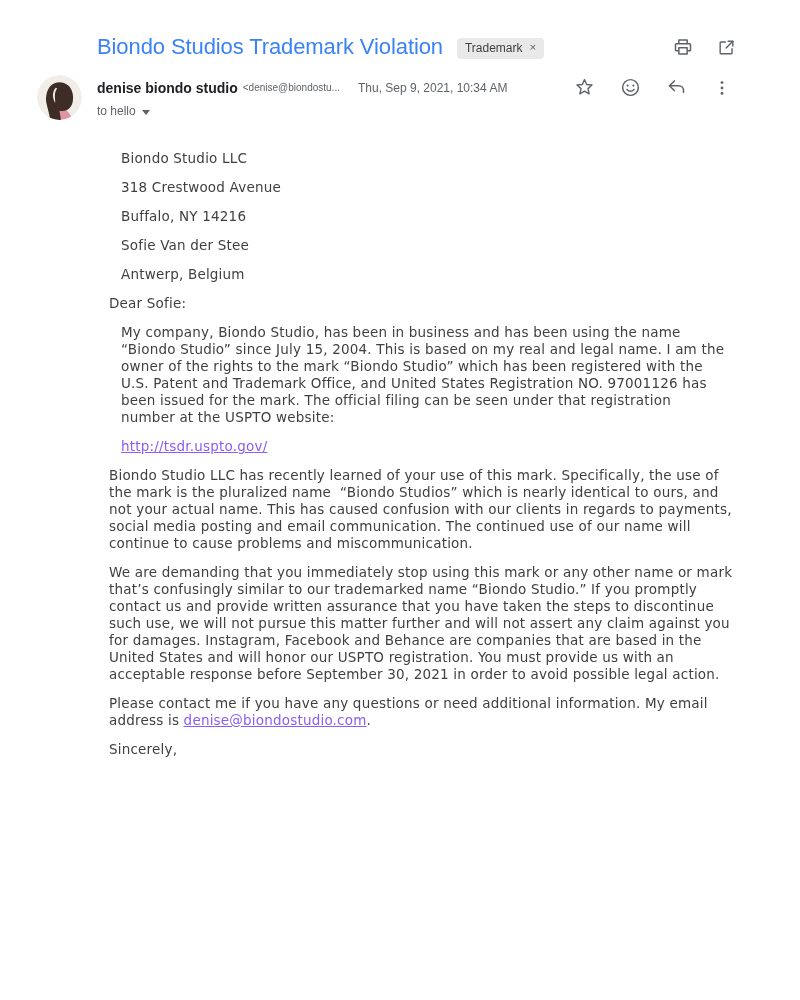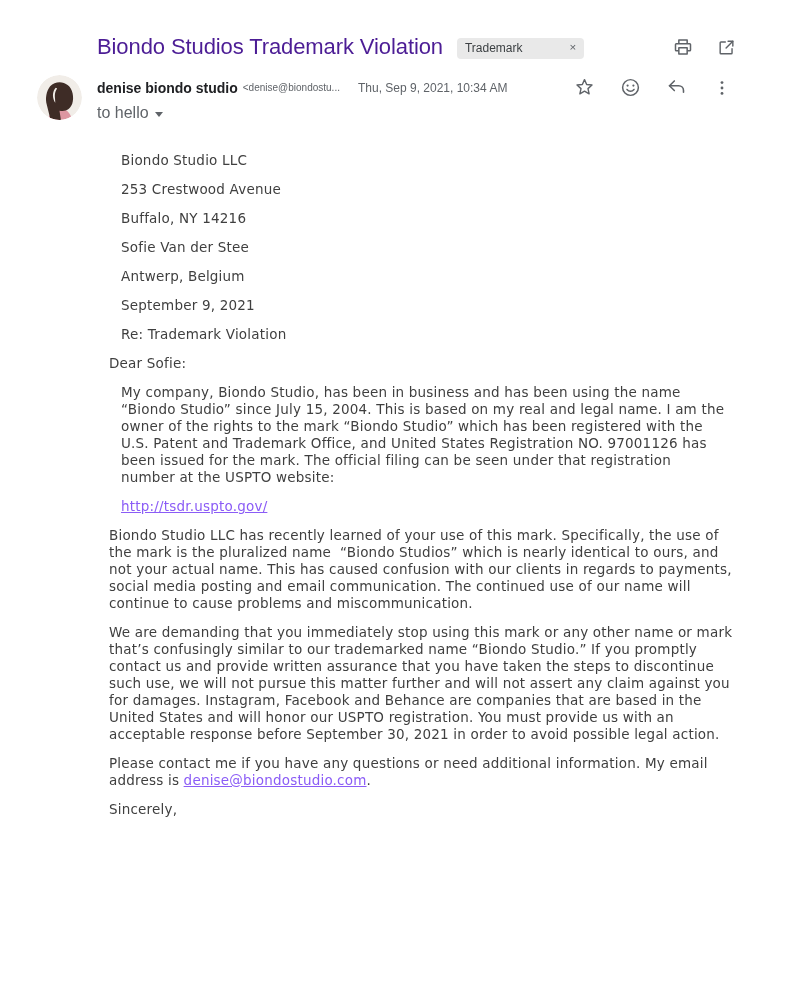--- a/index.html
+++ b/index.html
@@ -5,40 +5,40 @@
   * { box-sizing: border-box; }
   html,body { margin:0; padding:0; }
   body {
     width:800px; height:1000px; background:#ffffff; overflow:hidden;
     font-family:"Liberation Sans", sans-serif;
   }
   svg { display:block; }
 
   
   .subject-row { display:flex; align-items:center; padding:34px 64px 0 97px; }
-  .subject { font-size:22px; font-weight:400; color:#4c1d95; letter-spacing:-0.1px; margin:0; white-space:nowrap; }
+  .subject { font-size:22px; font-weight:400; color:#3b82f6; letter-spacing:-0.1px; margin:0; white-space:nowrap; }
   .chip {
     display:inline-flex; align-items:center; margin-left:14px; margin-top:3px;
     background:#e9e9e9; border-radius:4px; padding:3px 8px 4px 8px;
-    font-size:12px; color:#3c4043; cursor:pointer; white-space:nowrap;gap:40px;
+    font-size:12px; color:#3c4043; cursor:pointer; white-space:nowrap;
   }
   .chip-x { margin-left:7px; color:#5f6368; font-size:11.5px; line-height:1; }
   .subject-icons { margin-left:auto; display:flex; gap:24px; align-items:center; }
   .icon-btn { cursor:pointer; }
 
   
   .msg-header { display:flex; margin:15px 0 0 37px; padding-right:68px; }
   .avatar { width:45px; height:45px; border-radius:50%; overflow:hidden; flex:none; cursor:pointer; }
   .hdr-main { flex:1; min-width:0; margin-left:15px; padding-top:2px; }
   .sender-row { display:flex; align-items:center; }
   .sender-name { font-size:14px; font-weight:700; color:#202124; white-space:nowrap; cursor:pointer; }
   .sender-email { font-size:10px; color:#5f6368; margin-left:5px; white-space:nowrap; overflow:hidden; }
   .msg-date { font-size:12px; color:#5f6368; margin-left:18px; white-space:nowrap; }
   .hdr-icons { margin-left:auto; display:flex; gap:25px; align-items:center; }
-  .to-row { display:flex; align-items:center; margin-top:6px; font-size:16px; color:#5f6368; cursor:pointer; width:max-content; }
+  .to-row { display:flex; align-items:center; margin-top:6px; font-size:12px; color:#5f6368; cursor:pointer; width:max-content; }
   .caret {
     margin-left:6px; width:0; height:0; margin-top:2px;
     border-left:4px solid transparent; border-right:4px solid transparent;
     border-top:5px solid #5f6368;
   }
 
   
   .letter {
     margin:30px 0 0 97px; width:652px;
     font-family:"DejaVu Sans", sans-serif;
@@ -135,33 +135,29 @@
     <div class="to-row">
       <span>to hello</span>
       <span class="caret"></span>
     </div>
   </div>
 </div>
 
 <div class="letter">
   <div>
     <div>Biondo Studio LLC</div>
-    <div>253 Crestwood Avenue</div>
+    <div>318 Crestwood Avenue</div>
     <div>Buffalo, NY 14216</div>
   </div>
 
   <div class="mt-toblock">
     <div>Sofie Van der Stee</div>
     <div>Antwerp, Belgium</div>
   </div>
 
-  <div class="mt-dateblock">
-    <div>September 9, 2021</div>
-    <div>Re: Trademark Violation</div>
-  </div>
 
   <p class="mt-salut">Dear Sofie:</p>
 
   <div class="mt-para">
     <p class="pre">My company, Biondo Studio, has been in business and has been using the name “Biondo Studio” since July 15, 2004. This is based on my real and legal name. I am the owner of the rights to the mark “Biondo Studio” which has been registered with the U.S. Patent and Trademark Office, and United States Registration NO. 97001126 has been issued for the mark. The official filing can be seen under that registration number at the USPTO website:</p>
     <div><a href="#">http://tsdr.uspto.gov/</a></div>
   </div>
 
   <p class="pre mt-para">Biondo Studio LLC has recently learned of your use of this mark. Specifically, the use of the mark is the pluralized name  “Biondo Studios” which is nearly identical to ours, and not your actual name. This has caused confusion with our clients in regards to payments, social media posting and email communication. The continued use of our name will continue to cause problems and miscommunication.</p>
 

